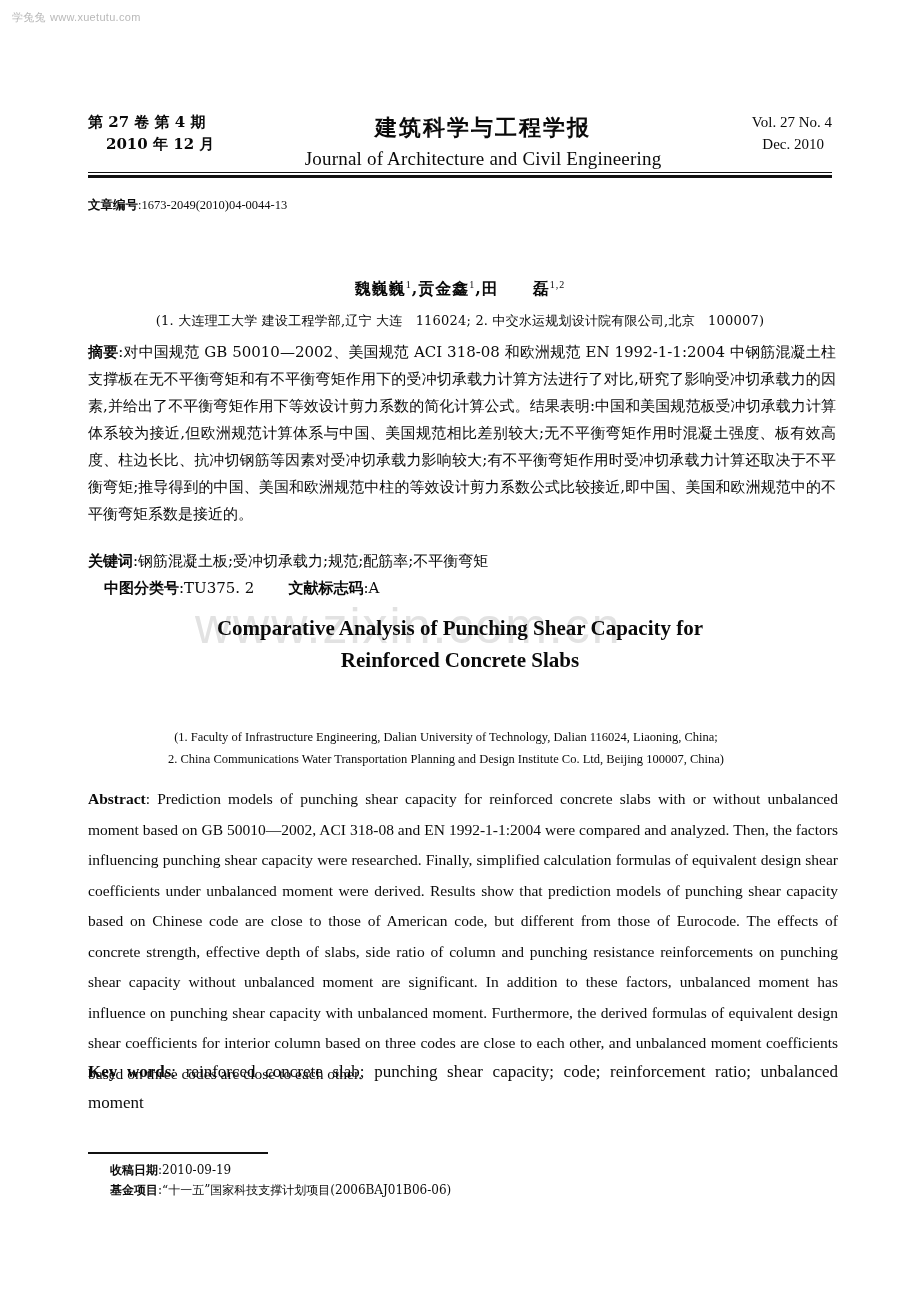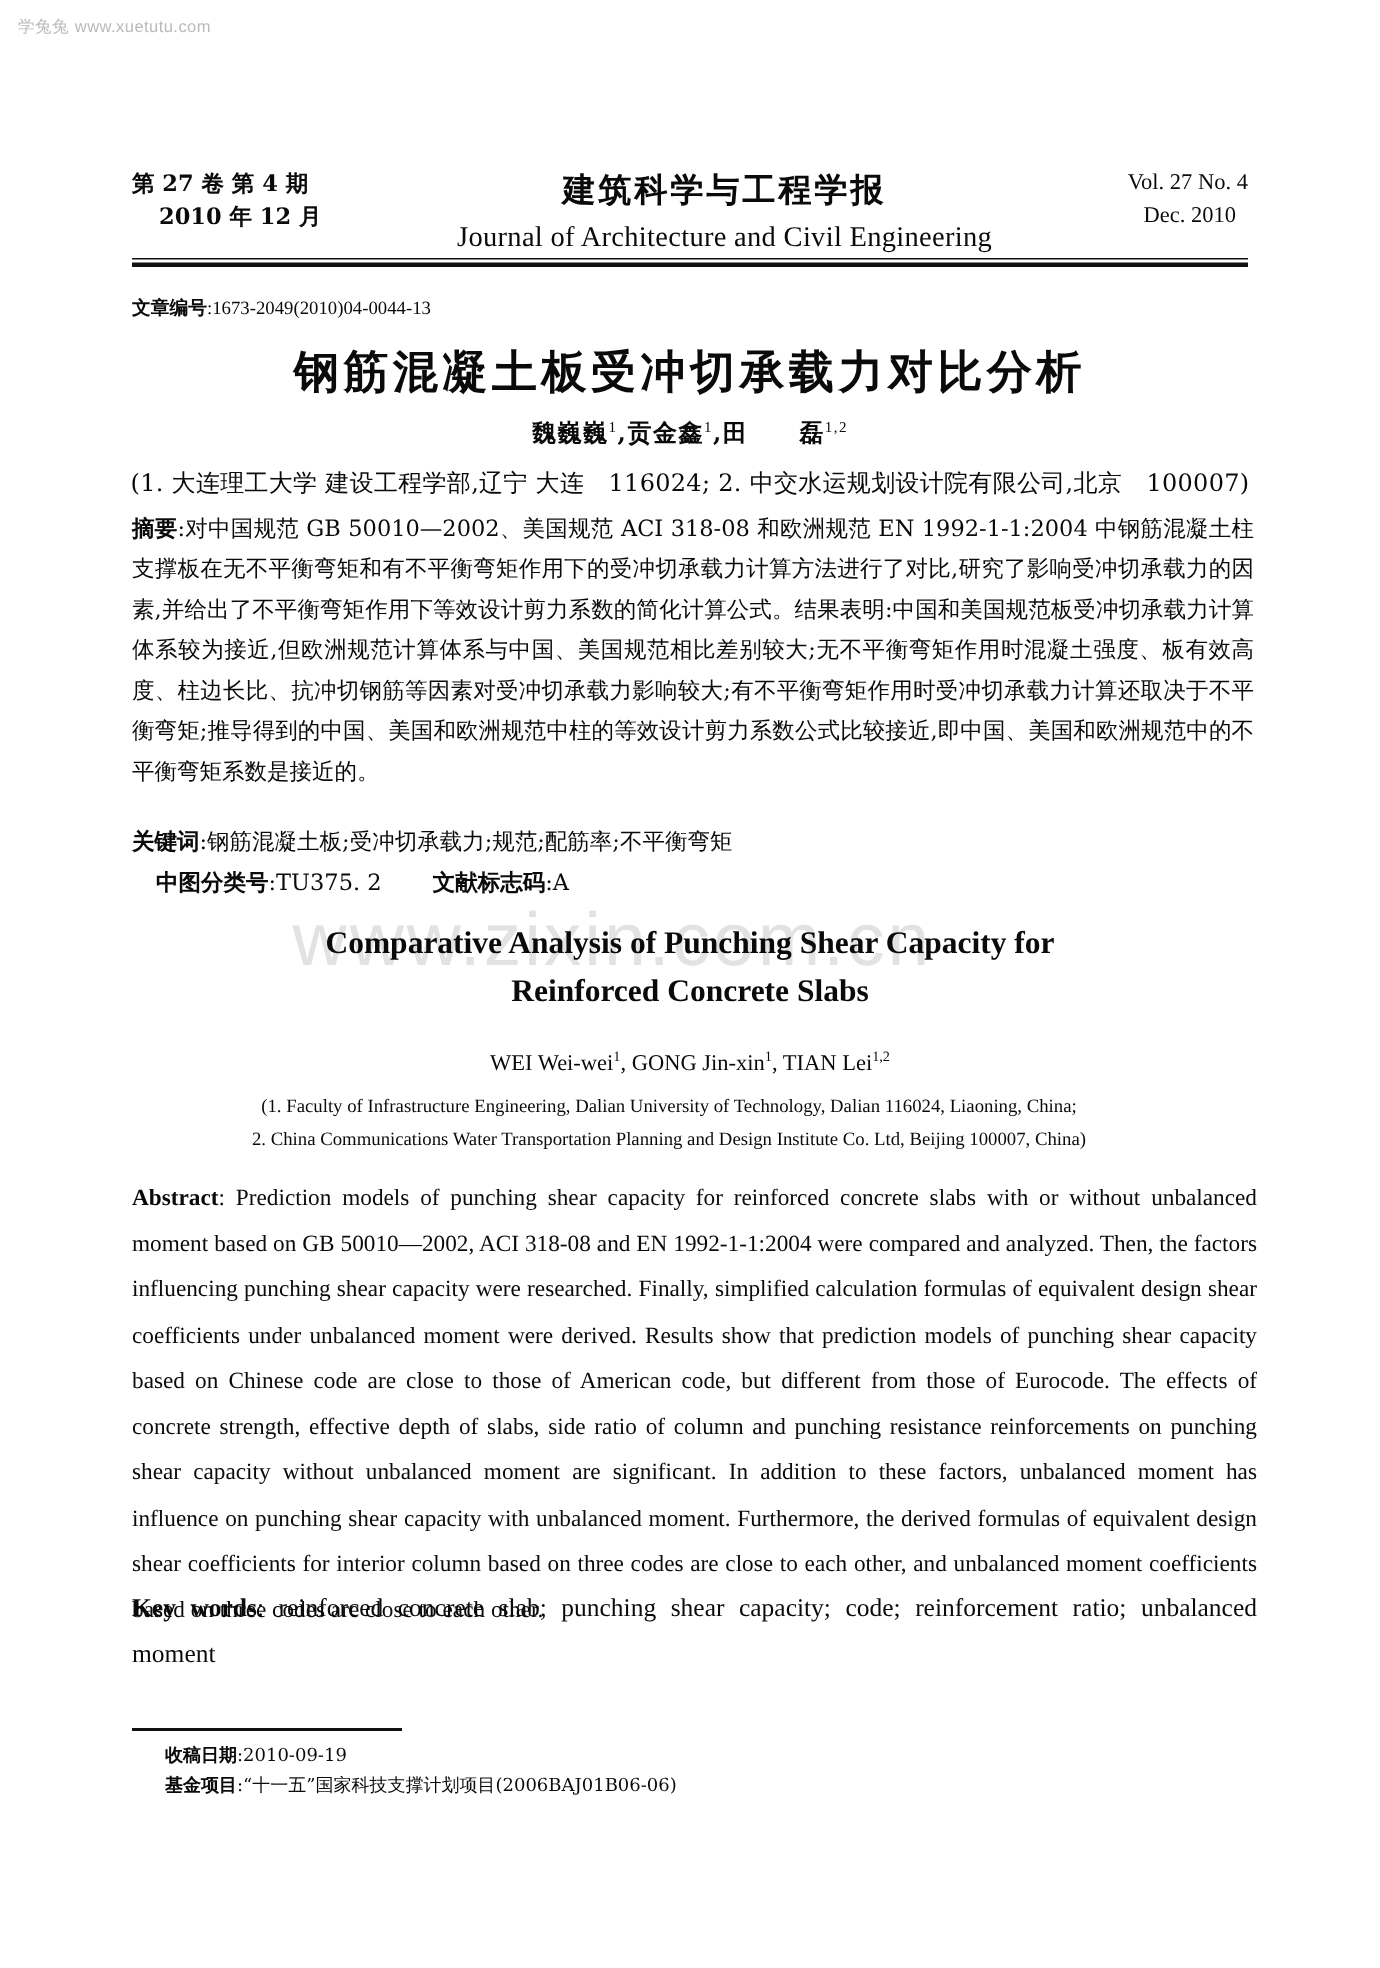--- a/index.html
+++ b/index.html
@@ -129,21 +129,21 @@
     font-family: "DejaVu Serif", serif;
     letter-spacing: 1px;
     z-index: 2;
   }
   .authors-cn sup { font-size: 10px; font-weight: normal; font-family: "Liberation Serif", serif; }
   .affil-cn {
     position: absolute;
     left: 0; right: 0;
     top: 312px;
     text-align: center;
-    font-size: 16px;
+    font-size: 13px;
     font-family: "DejaVu Serif", serif;
     letter-spacing: 0.2px;
     z-index: 2;
   }
 
   
   .abs-cn {
     position: absolute;
     left: 88px;
     top: 339px;
@@ -294,21 +294,20 @@
   <div class="rule-wrap">
     <div class="rule-thin"></div>
     <div class="rule-gap"></div>
     <div class="rule-thick"></div>
   </div>
 
   <div class="artno">
     <b>文章编号</b><span class="num">:1673-2049(2010)04-0044-13</span>
   </div>
 
-  <div class="title-cn">钢筋混凝土板受冲切承载力对比分析</div>
 
   <div class="authors-cn">
     <span>魏巍巍</span><sup>1</sup>,<span>贡金鑫</span><sup>1</sup>,<span>田　　磊</span><sup>1,2</sup>
   </div>
 
   <div class="affil-cn">(1. 大连理工大学 建设工程学部,辽宁 大连　116024; 2. 中交水运规划设计院有限公司,北京　100007)</div>
 
   <div class="abs-cn">
     <span class="lbl">摘要</span><span>:对中国规范 GB 50010—2002、美国规范 ACI 318-08 和欧洲规范 EN 1992-1-1:2004 中钢筋混凝土柱支撑板在无不平衡弯矩和有不平衡弯矩作用下的受冲切承载力计算方法进行了对比,研究了影响受冲切承载力的因素,并给出了不平衡弯矩作用下等效设计剪力系数的简化计算公式。结果表明:中国和美国规范板受冲切承载力计算体系较为接近,但欧洲规范计算体系与中国、美国规范相比差别较大;无不平衡弯矩作用时混凝土强度、板有效高度、柱边长比、抗冲切钢筋等因素对受冲切承载力影响较大;有不平衡弯矩作用时受冲切承载力计算还取决于不平衡弯矩;推导得到的中国、美国和欧洲规范中柱的等效设计剪力系数公式比较接近,即中国、美国和欧洲规范中的不平衡弯矩系数是接近的。</span>
   </div>
@@ -319,23 +318,20 @@
 
   <div class="clc-cn">
     <span class="lbl">中图分类号</span><span>:TU375. 2</span><span class="spacer"></span><span class="lbl">文献标志码</span><span>:A</span>
   </div>
 
   <div class="title-en">
     <div>Comparative Analysis of Punching Shear Capacity for</div>
     <div>Reinforced Concrete Slabs</div>
   </div>
 
-  <div class="authors-en">
-    <span>WEI Wei-wei</span><sup>1</sup>, <span>GONG Jin-xin</span><sup>1</sup>, <span>TIAN Lei</span><sup>1,2</sup>
-  </div>
 
   <div class="affil-en">
     <div>(1. Faculty of Infrastructure Engineering, Dalian University of Technology, Dalian 116024, Liaoning, China;</div>
     <div>2. China Communications Water Transportation Planning and Design Institute Co. Ltd, Beijing 100007, China)</div>
   </div>
 
   <div class="abs-en">
     <span class="lbl">Abstract</span><span>: Prediction models of punching shear capacity for reinforced concrete slabs with or without unbalanced moment based on GB 50010—2002, ACI 318-08 and EN 1992-1-1:2004 were compared and analyzed. Then, the factors influencing punching shear capacity were researched. Finally, simplified calculation formulas of equivalent design shear coefficients under unbalanced moment were derived. Results show that prediction models of punching shear capacity based on Chinese code are close to those of American code, but different from those of Eurocode. The effects of concrete strength, effective depth of slabs, side ratio of column and punching resistance reinforcements on punching shear capacity without unbalanced moment are significant. In addition to these factors, unbalanced moment has influence on punching shear capacity with unbalanced moment. Furthermore, the derived formulas of equivalent design shear coefficients for interior column based on three codes are close to each other, and unbalanced moment coefficients based on three codes are close to each other.</span>
   </div>
 

